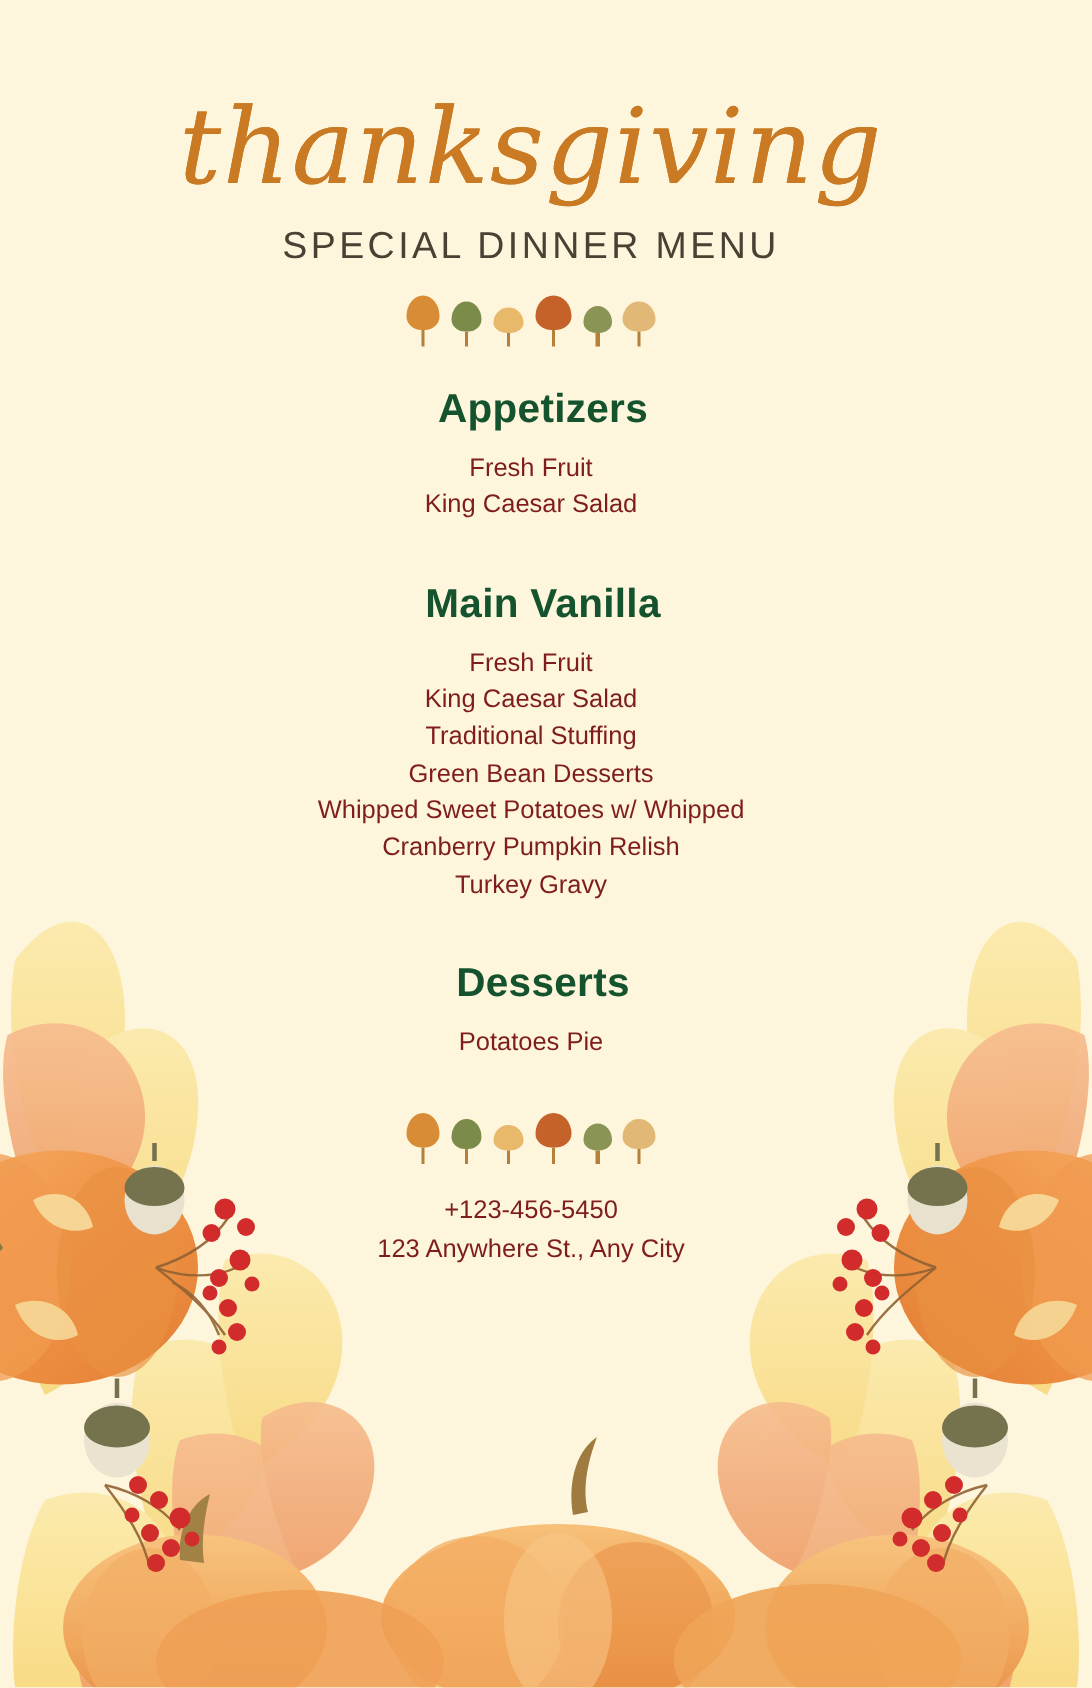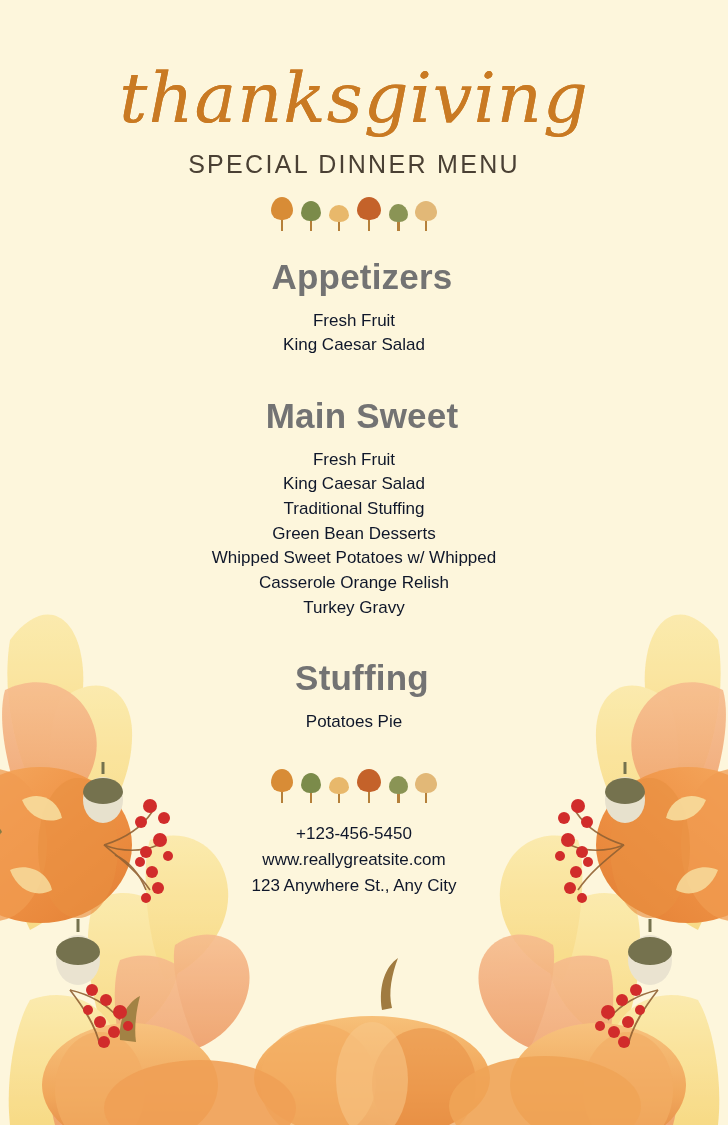--- a/index.html
+++ b/index.html
@@ -82,34 +82,34 @@
     border-radius: 50% 50% 45% 45% / 60% 60% 40% 40%;
   }
   .tree .trunk {
     width: 2.5px;
     margin: 0 auto;
     background: #b5803a;
   }
 
   .section-head {
     font-family: "Liberation Sans", sans-serif;
-    font-size: 35px;
+    font-size: 27px;
     font-weight: bold;
-    color: #737373;
+    color: #14532d;
     margin: 0 0 12px 16px;
     letter-spacing: 0.2px;
   }
 
   .section {
     margin-bottom: 38px;
   }
   .item {
     font-family: "Liberation Sans", sans-serif;
     font-size: 17px;
-    color: #0f172a;
+    color: #7f1d1d;
     line-height: 1.45;
     margin: 0;
   }
 
   .footer-lines {
     margin-top: 0;
   }
   .footer-lines .item { font-size: 17px; line-height: 1.52; }
 
   
@@ -336,32 +336,32 @@
       </div>
     </div>
 
     <div class="section" id="appetizers">
       <h2 class="section-head">Appetizers</h2>
       <p class="item">Fresh Fruit</p>
       <p class="item">King Caesar Salad</p>
     </div>
 
     <div class="section" id="main-course">
-      <h2 class="section-head">Main Sweet</h2>
+      <h2 class="section-head">Main Vanilla</h2>
       <p class="item">Fresh Fruit</p>
       <p class="item">King Caesar Salad</p>
       <p class="item">Traditional Stuffing</p>
       <p class="item">Green Bean Desserts</p>
       <p class="item">Whipped Sweet Potatoes w/ Whipped</p>
-      <p class="item">Casserole Orange Relish</p>
+      <p class="item">Cranberry Pumpkin Relish</p>
       <p class="item">Turkey Gravy</p>
     </div>
 
     <div class="section" id="desserts">
-      <h2 class="section-head">Stuffing</h2>
+      <h2 class="section-head">Desserts</h2>
       <p class="item">Potatoes Pie</p>
     </div>
 
     <div class="tree-row bottom">
       <div class="tree" style="left:2px;width:22px;height:34px;">
         <div class="canopy" style="height:23px;background:#d88c36;"></div>
         <div class="trunk" style="height:11px;"></div>
       </div>
       <div class="tree" style="left:32px;width:20px;height:30px;">
         <div class="canopy" style="height:20px;background:#7b8b4a;"></div>
@@ -380,18 +380,17 @@
         <div class="trunk" style="height:9px;"></div>
       </div>
       <div class="tree" style="left:146px;width:22px;height:30px;">
         <div class="canopy" style="height:20px;background:#e2b877;"></div>
         <div class="trunk" style="height:10px;"></div>
       </div>
     </div>
 
     <div class="footer-lines">
       <p class="item">+123-456-5450</p>
-      <p class="item">www.reallygreatsite.com</p>
       <p class="item">123 Anywhere St., Any City</p>
     </div>
 
   </div>
 </div>
 
 </body></html>

